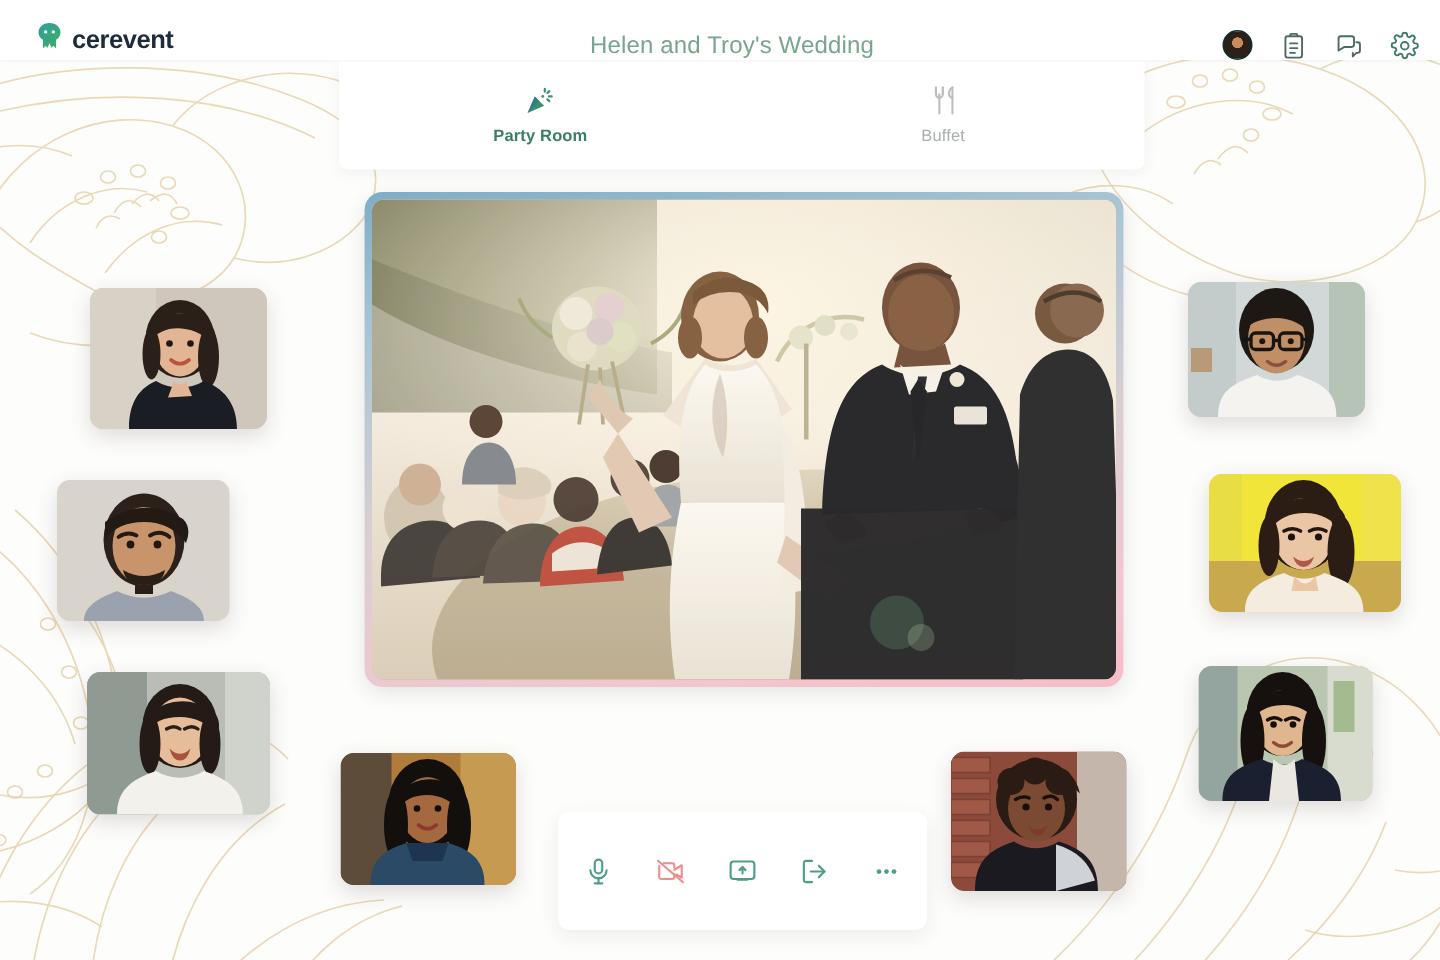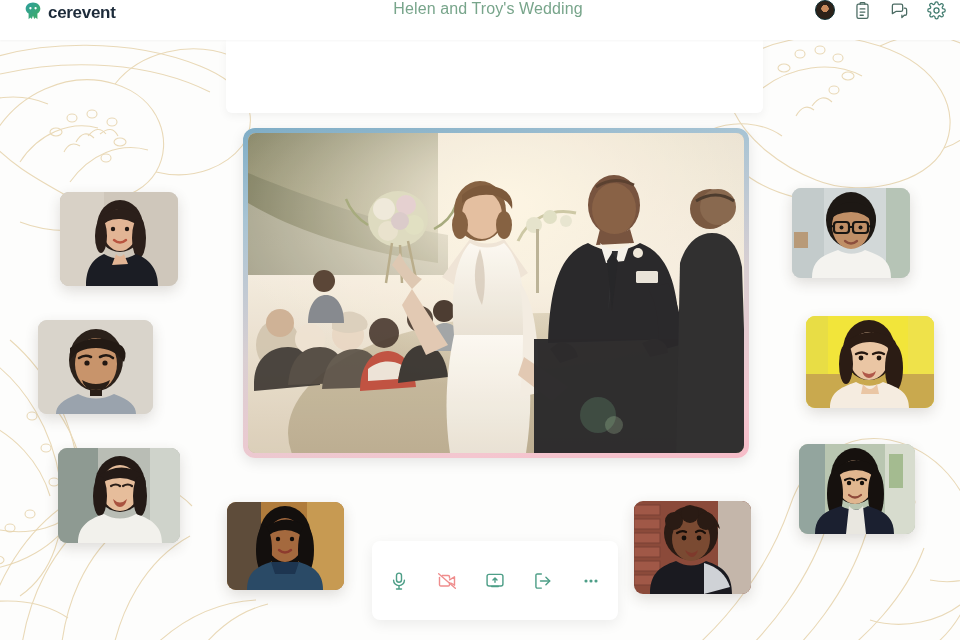--- a/index.html
+++ b/index.html
@@ -27,21 +27,21 @@
   .fl-tr { right: -30px; top: 20px; }
   .fl-bl { left: -50px; bottom: -30px; }
   .fl-br { right: -40px; bottom: -40px; }
   .fl-ml { left: -20px; top: 330px; }
 
   
   .header {
     position: absolute; left: 0; top: 0;
     width: 960px; height: 40px;
     background: #ffffff;
-    display: flex; align-items: flex-start;
+    display: flex; align-items: flex-end;
     z-index: 30;
     box-shadow: 0 1px 2px rgba(0,0,0,.04);
   }
   .brand {
     display: flex; align-items: center; gap: 4px;
     margin-left: 22px;
   }
   .brand-name {
     font-size: 17px; font-weight: bold;
     color: #1d2b3a; letter-spacing: -.3px;
@@ -285,22 +285,45 @@
         <svg class="hicon gear" viewBox="0 0 24 24" fill="none" stroke="currentColor" stroke-width="1.6" stroke-linecap="round" stroke-linejoin="round">
           <circle cx="12" cy="12" r="3.2"></circle>
           <path d="M19.4 14.5a1.6 1.6 0 00.3 1.8l.1.1a2 2 0 11-2.8 2.8l-.1-.1a1.6 1.6 0 00-1.8-.3 1.6 1.6 0 00-1 1.5v.2a2 2 0 11-4 0v-.1a1.6 1.6 0 00-1-1.5 1.6 1.6 0 00-1.8.3l-.1.1a2 2 0 11-2.8-2.8l.1-.1a1.6 1.6 0 00.3-1.8 1.6 1.6 0 00-1.5-1H3a2 2 0 110-4h.1a1.6 1.6 0 001.5-1 1.6 1.6 0 00-.3-1.8l-.1-.1a2 2 0 112.8-2.8l.1.1a1.6 1.6 0 001.8.3h.1a1.6 1.6 0 001-1.5V3a2 2 0 114 0v.1a1.6 1.6 0 001 1.5 1.6 1.6 0 001.8-.3l.1-.1a2 2 0 112.8 2.8l-.1.1a1.6 1.6 0 00-.3 1.8v.1a1.6 1.6 0 001.5 1H21a2 2 0 110 4h-.1a1.6 1.6 0 00-1.5 1z"></path>
         </svg>
       </span>
     </div>
   </div>
 
   <div class="tabbar">
 
-
-
+    <div class="tab active">
+      <span class="t-ico">
+        <svg viewBox="0 0 24 24" width="22" height="22" fill="none">
+          <path d="M3 21l5.2-12L15 15.8 3 21z" fill="#3f8f6b"></path>
+          <path d="M3 21l5.2-12 3.1 3.3L3 21z" fill="#2f7f86"></path>
+          <path d="M15.5 3.5v2M18.8 5.2l-1.4 1.4M20.5 9h-2M17.4 11.2l1.4 1.4" stroke="#3f8f6b" stroke-width="1.6" stroke-linecap="round"></path>
+          <circle cx="14" cy="9" r="1" fill="#3f8f6b"></circle>
+        </svg>
+      </span>
+      <span class="t-lbl">Party Room</span>
+    </div>
+
+
+    <div class="tab">
+      <span class="t-ico">
+        <svg viewBox="0 0 24 24" width="22" height="22" fill="none" stroke="currentColor" stroke-width="1.5" stroke-linecap="round" stroke-linejoin="round">
+          <path d="M6.5 2.5v5a2.5 2.5 0 005 0v-5"></path>
+          <path d="M9 7.5V21.5"></path>
+          <path d="M6.5 2.5v4M11.5 2.5v4"></path>
+          <path d="M18.5 2.5c-1.6 1-2.5 2.6-2.5 4.6 0 1.6.8 2.6 2.5 3V21.5"></path>
+          <path d="M18.5 2.5v7.6"></path>
+        </svg>
+      </span>
+      <span class="t-lbl">Buffet</span>
+    </div>
 
 
   </div>
 
   <div class="stage">
     <div class="stage-inner">
       <svg viewBox="0 0 496 320" preserveAspectRatio="xMidYMid slice">
         <defs>
           <linearGradient id="sky" x1="0" y1="0" x2="0" y2="1">
             <stop offset="0%" stop-color="#e9e2d3"></stop>

